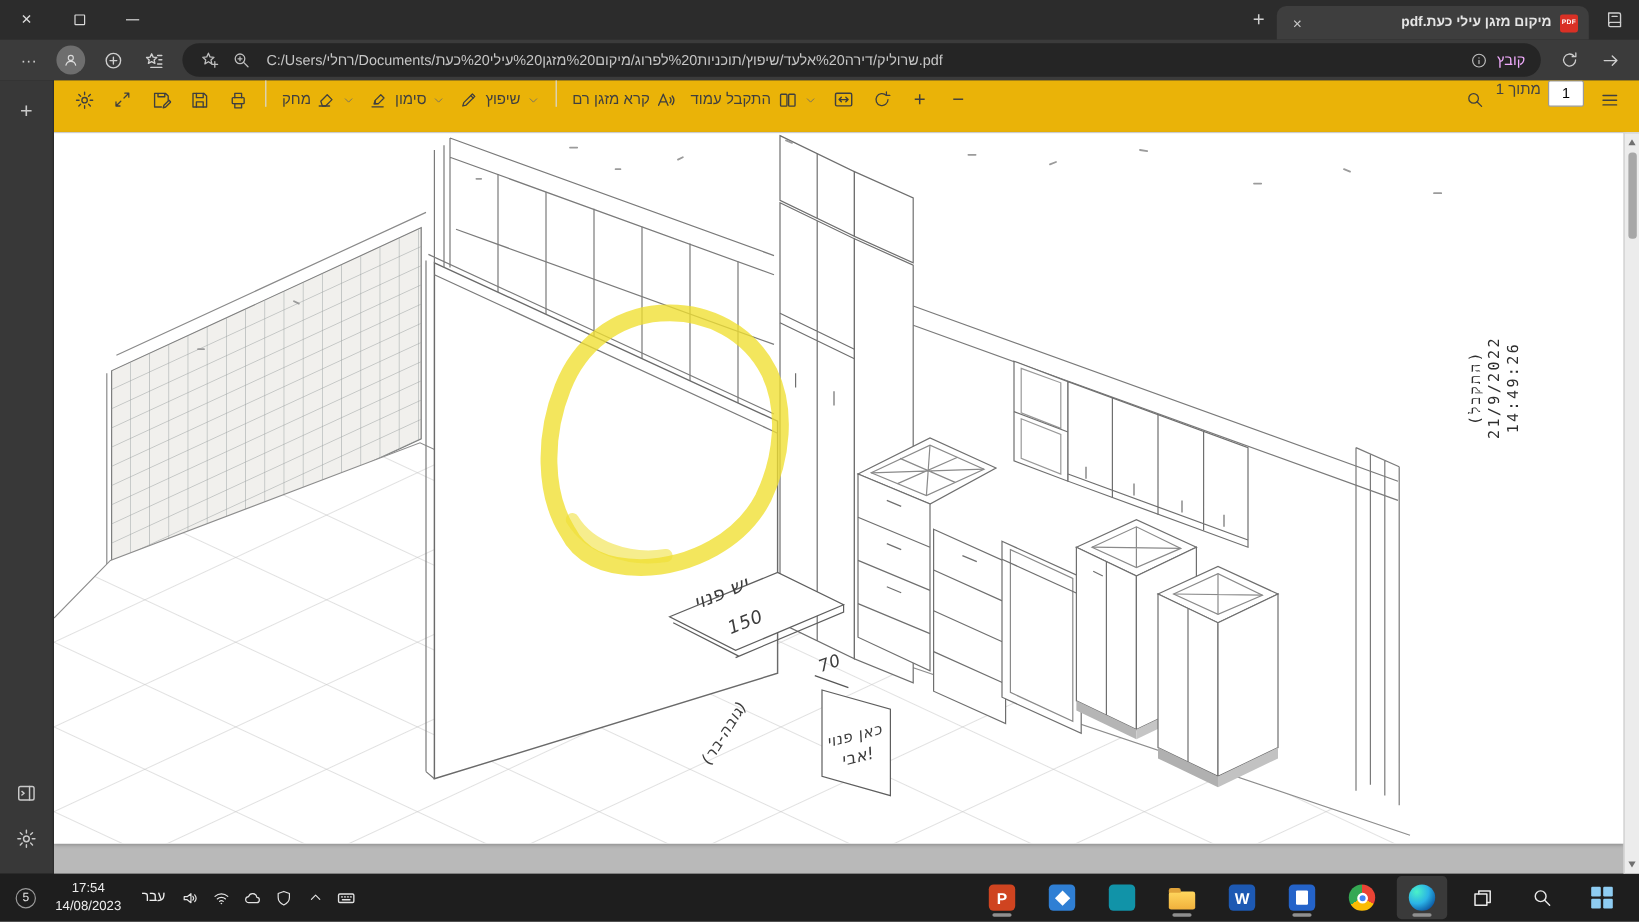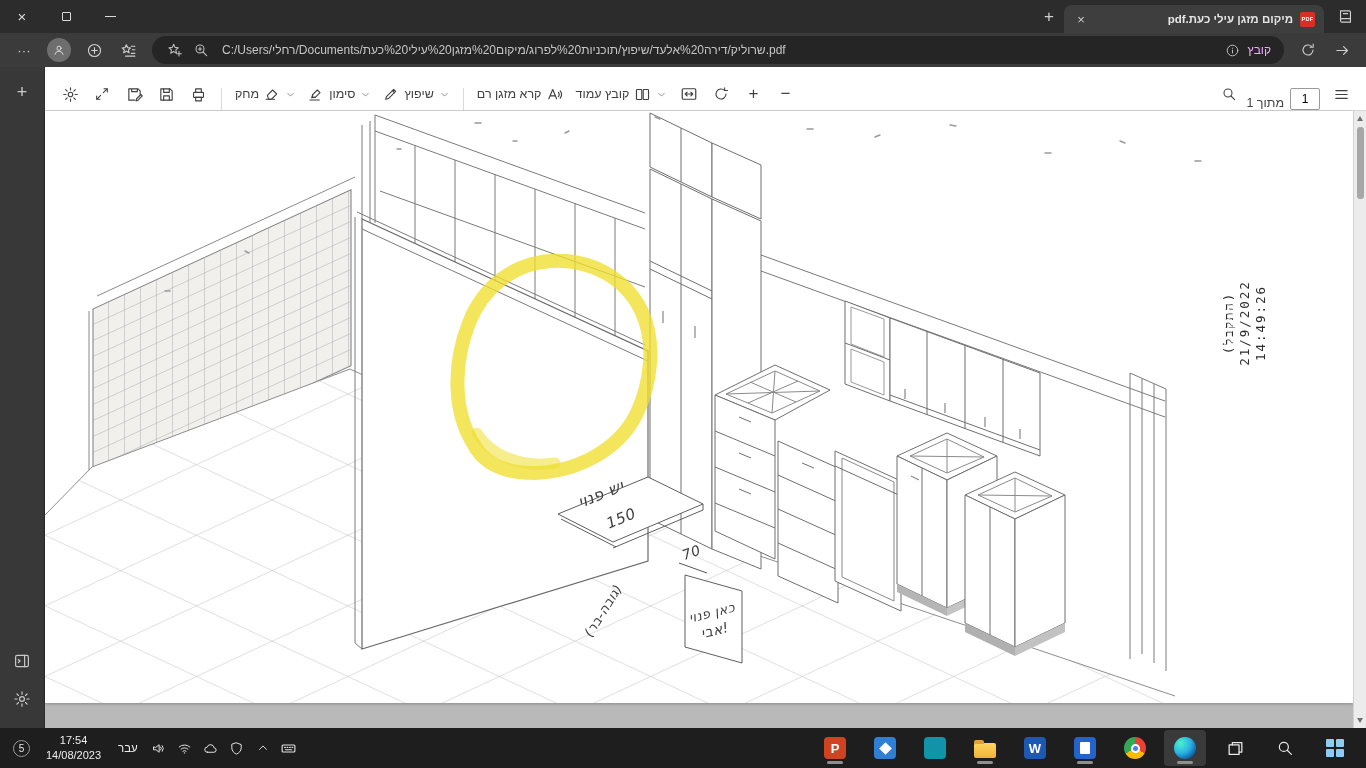--- a/index.html
+++ b/index.html
@@ -36,22 +36,22 @@
        direction:ltr;text-align:left;padding:0 8px;unicode-bidi:plaintext;}
   .filelabel{color:#f0abfc;font-size:12px;margin:0 3px 0 2px;}
 
   
   .main{flex:1;display:flex;min-height:0;}
   .strip{flex:0 0 45px;background:#383838;display:flex;flex-direction:column;align-items:center;
          padding:6px 0 10px;border-right:1px solid #2e2e2e;}
   .stripbtn{width:32px;height:32px;display:grid;place-items:center;color:#c9c9c9;font-size:18px;border-radius:4px;margin:3px 0;}
 
   .viewer{flex:1;display:flex;flex-direction:column;min-width:0;}
-  .pdftoolbar{flex:0 0 44px;background:#ffffff;border-bottom:1px solid #d7d7d7;display:flex;
-              align-items:flex-end;padding:0 10px;gap:2px;color:#3f3f3f;}
+  .pdftoolbar{flex:0 0 44px;background:#eab308;border-bottom:1px solid #d7d7d7;display:flex;
+              align-items:flex-start;padding:0 10px;gap:2px;color:#3f3f3f;}
   .tb{height:32px;min-width:30px;display:flex;align-items:center;justify-content:center;gap:5px;
       border-radius:4px;font-size:12.5px;color:#3f3f3f;padding:0 5px;}
   .tb .chev{color:#6b6b6b;}
   .tbsep{width:1px;height:22px;background:#d9d9d9;margin:0 6px;}
   .zoomglyph{font-size:17px;color:#3f3f3f;}
   .pageinput{width:30px;height:22px;border:1px solid #9a9a9a;border-radius:2px;text-align:center;
              font-size:12px;background:#fff;margin:0 4px;font-family:inherit;}
   .ofpages{font-size:12.5px;color:#434343;direction:rtl;}
 
   .pagearea{flex:1;position:relative;background:#b9b9b9;min-height:0;}
@@ -375,21 +375,21 @@
             </svg>
         </button>
         <div class="tbsep"></div>
         <button class="tb">
           <span>קרא מזגן רם</span>
           <svg class="ic" width="17" height="17">
               <use href="#i-readaloud"></use>
             </svg>
         </button>
         <button class="tb">
-          <span>קובץ עמוד</span>
+          <span>התקבל עמוד</span>
           <svg class="ic" width="17" height="17">
               <use href="#i-pageview"></use>
             </svg>
           <svg class="ic chev" width="11" height="11">
               <use href="#i-chevd"></use>
             </svg>
         </button>
         <button class="tb">
             <svg class="ic" width="18" height="18">
               <use href="#i-fitwidth"></use>

